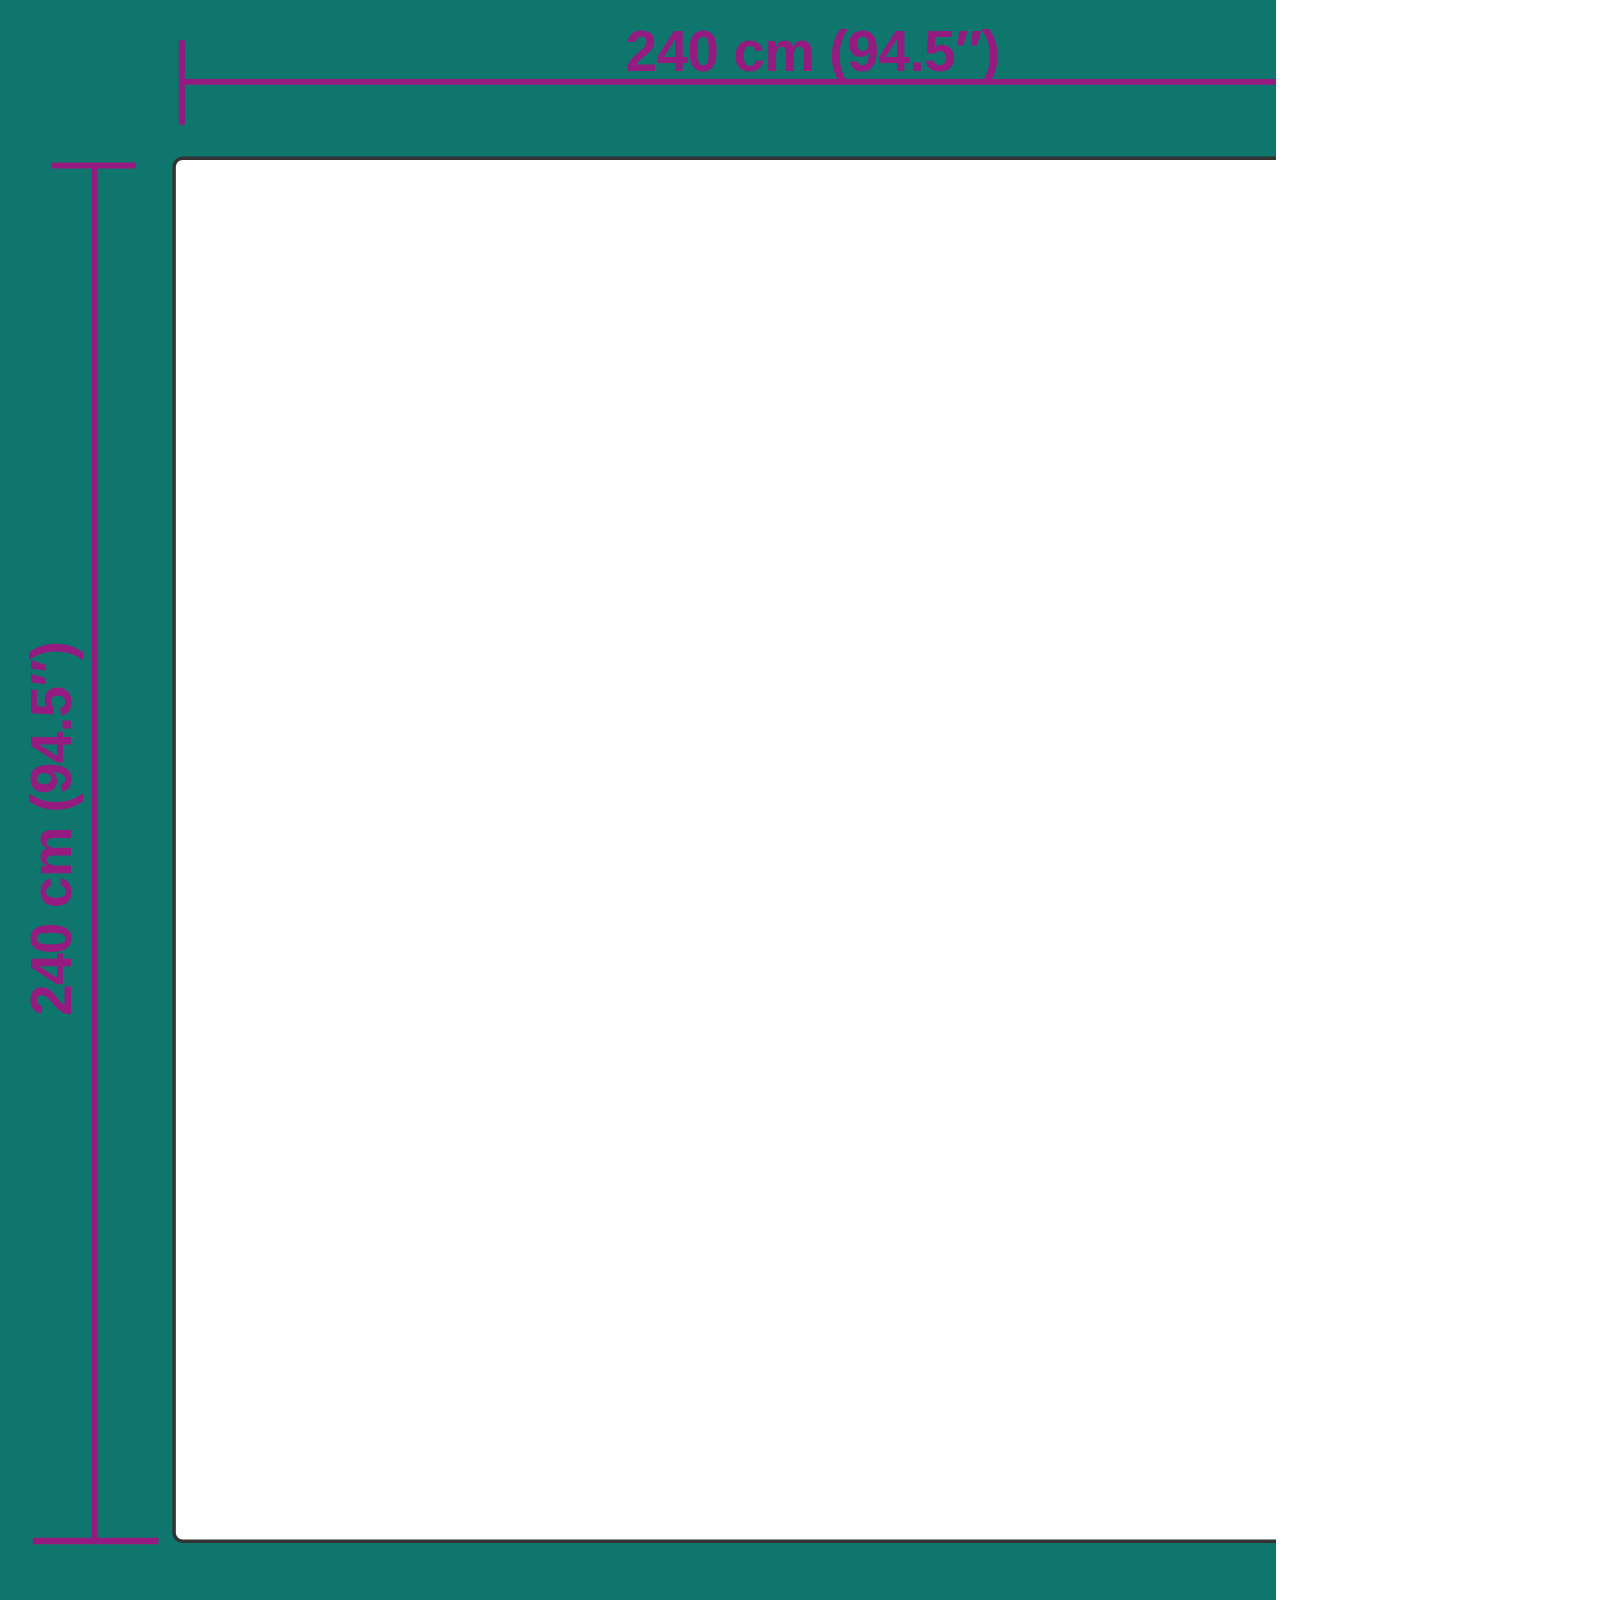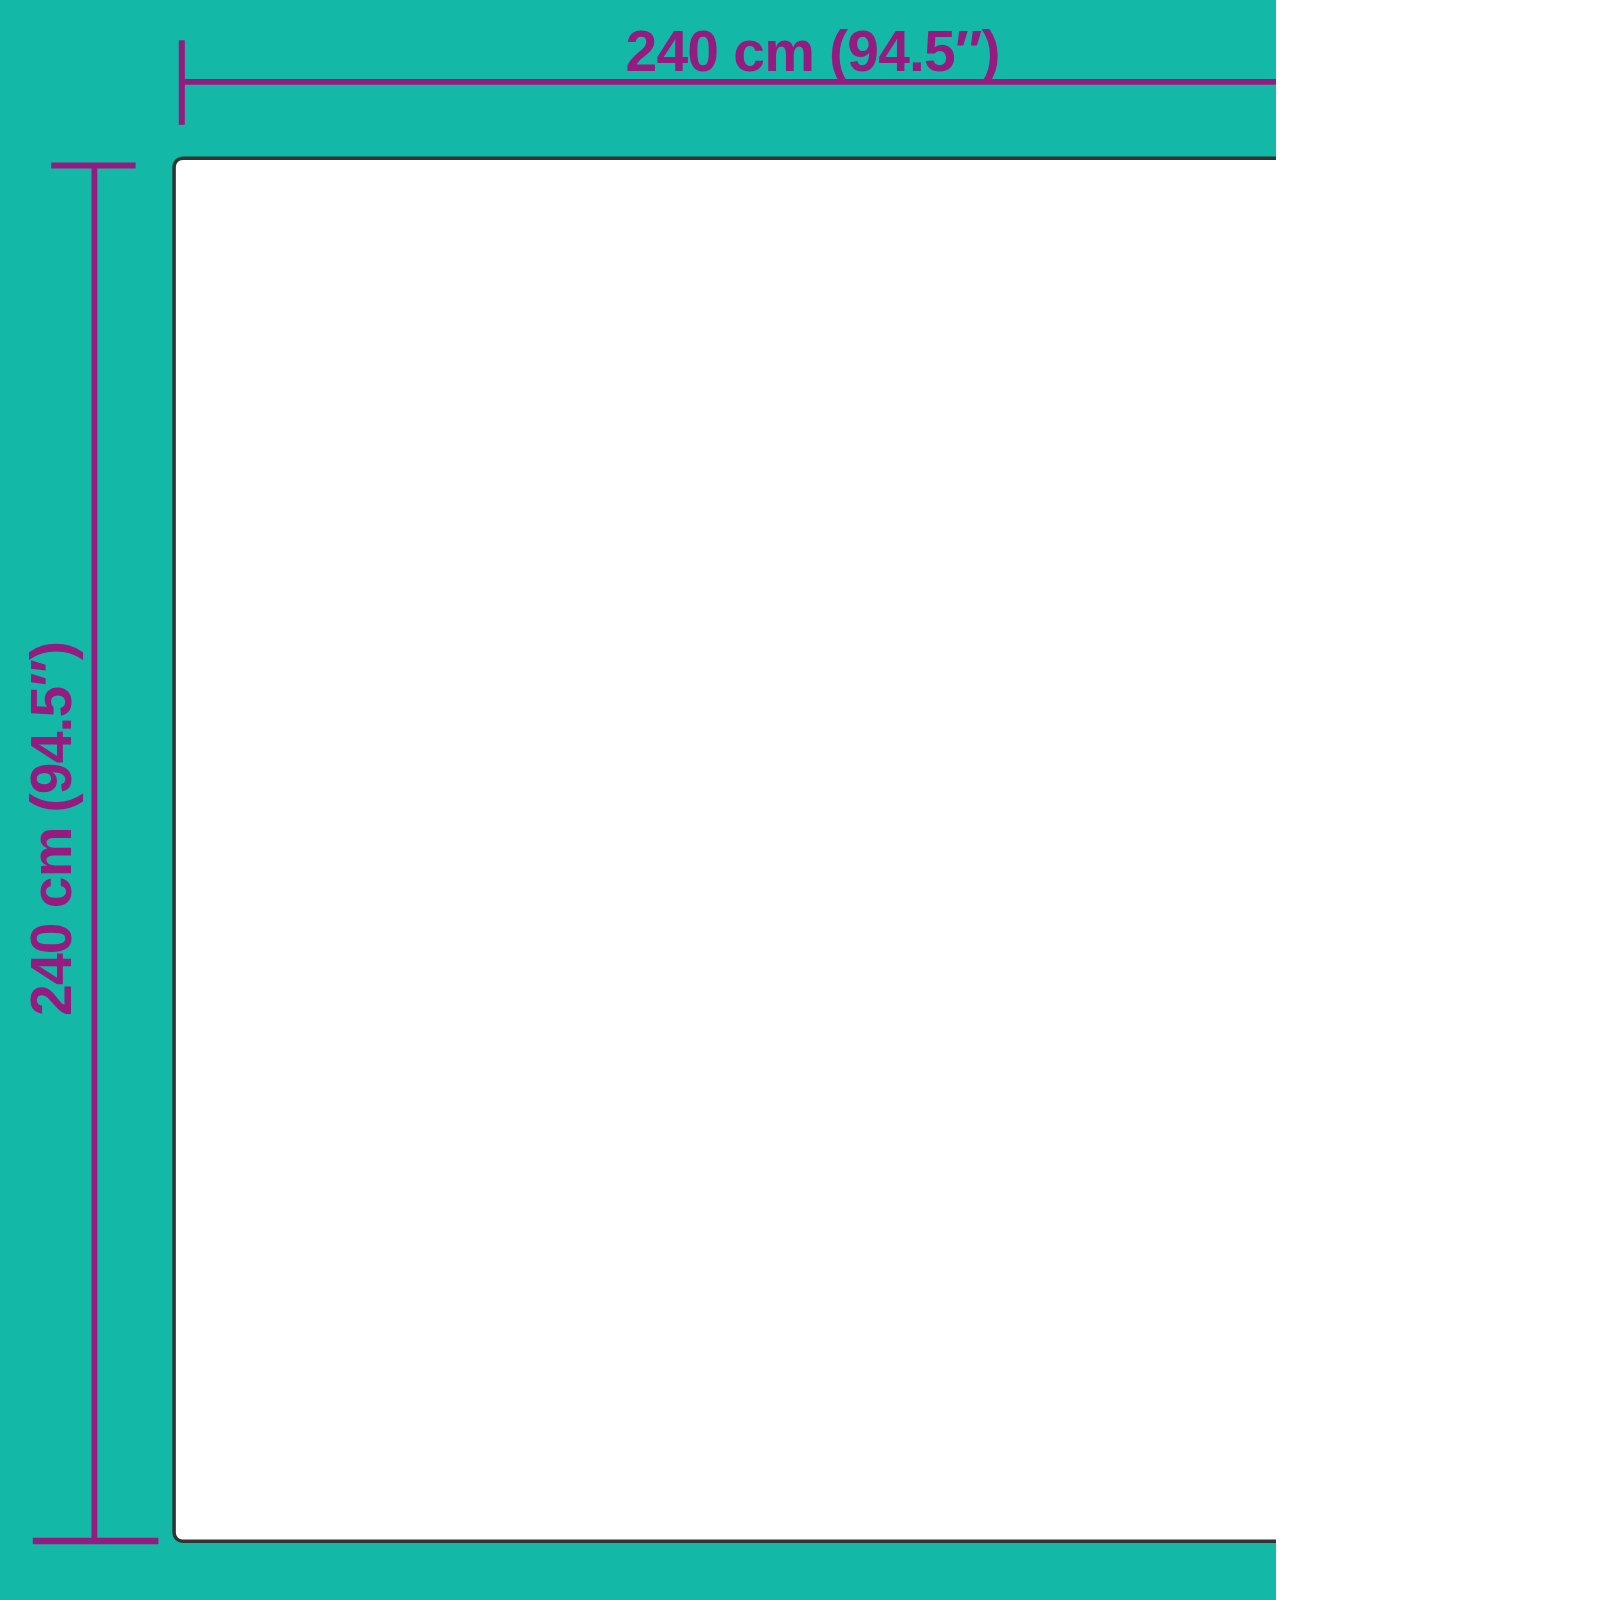--- a/index.html
+++ b/index.html
@@ -1,17 +1,17 @@
 <!DOCTYPE html>
 <html><head>
 <meta charset="utf-8">
 <title>240 cm rug dimensions</title>
 <style>
   html,body{margin:0;padding:0;background:#ffffff;}
-  .wrap{width:1276px;height:1600px;position:relative;overflow:hidden;background:#14b8a6;}
+  .wrap{width:1276px;height:1600px;position:relative;overflow:hidden;background:#0f766e;}
   text{font-family:"Liberation Sans", sans-serif;font-weight:bold;}
 </style>
 </head>
 <body>
 <div class="wrap">
 <svg width="1600" height="1600" viewBox="0 0 1600 1600" xmlns="http://www.w3.org/2000/svg">
 
   <rect x="174.1" y="158.3" width="1395.2" height="1382.9" rx="8.5" ry="8.5" fill="#ffffff" stroke="#333333" stroke-width="3.5"></rect>
 
   <line x1="181.8" y1="81.8" x2="1556.6" y2="81.8" stroke="#951b81" stroke-width="5.8"></line>

